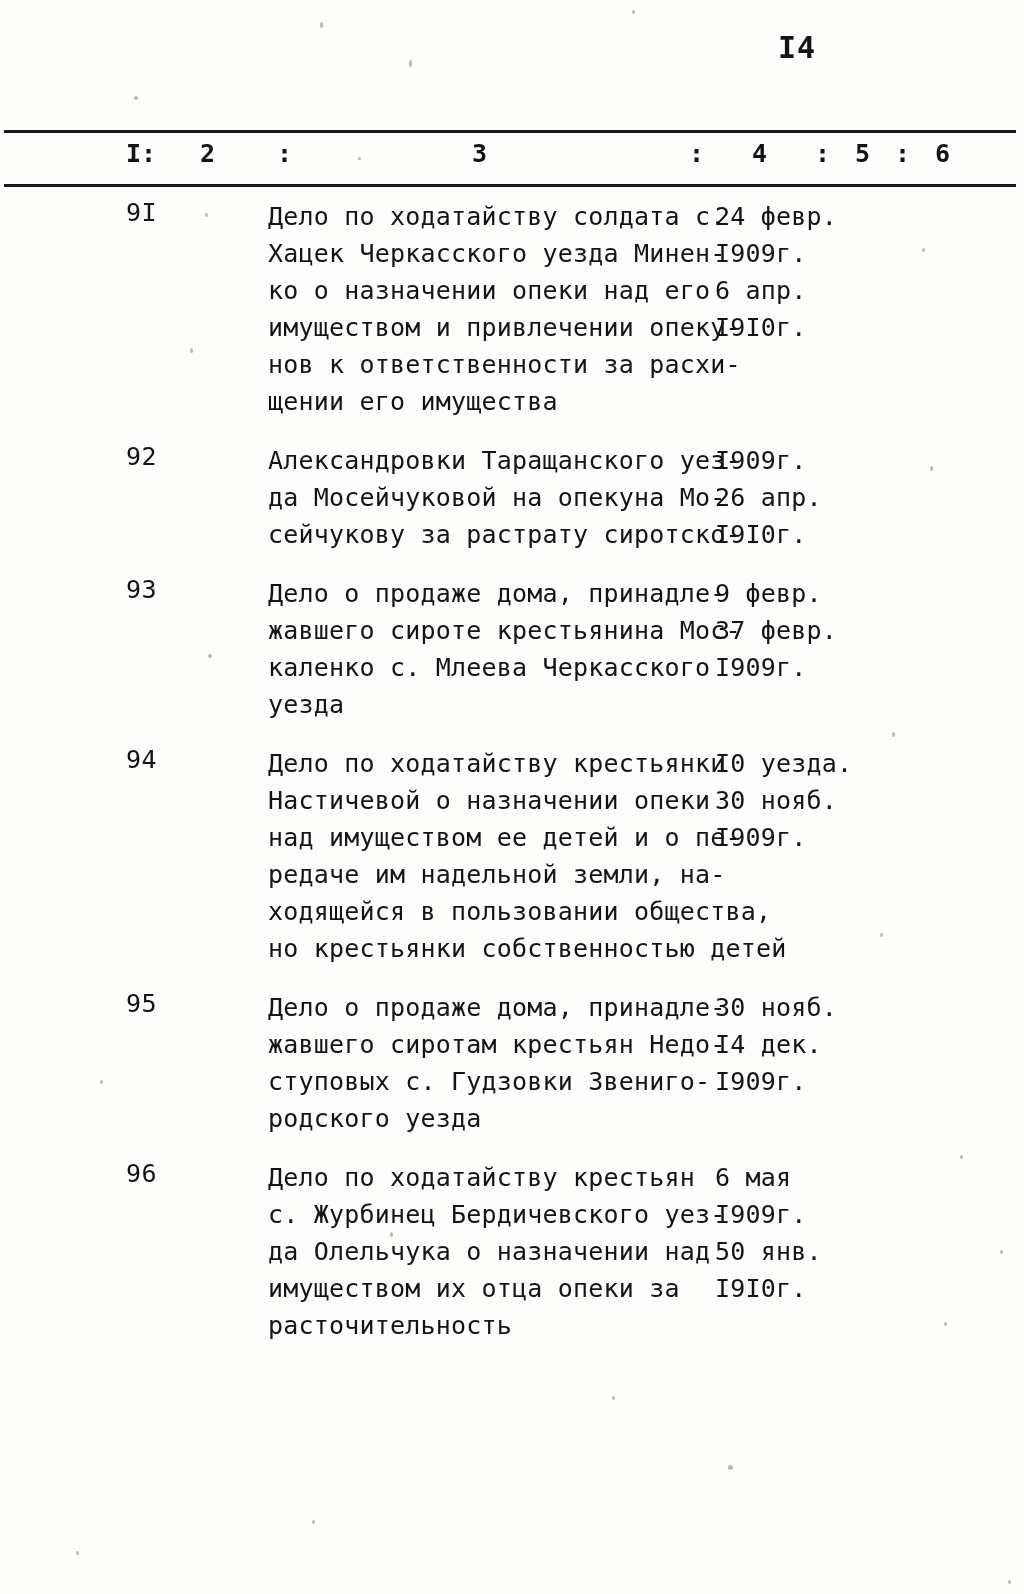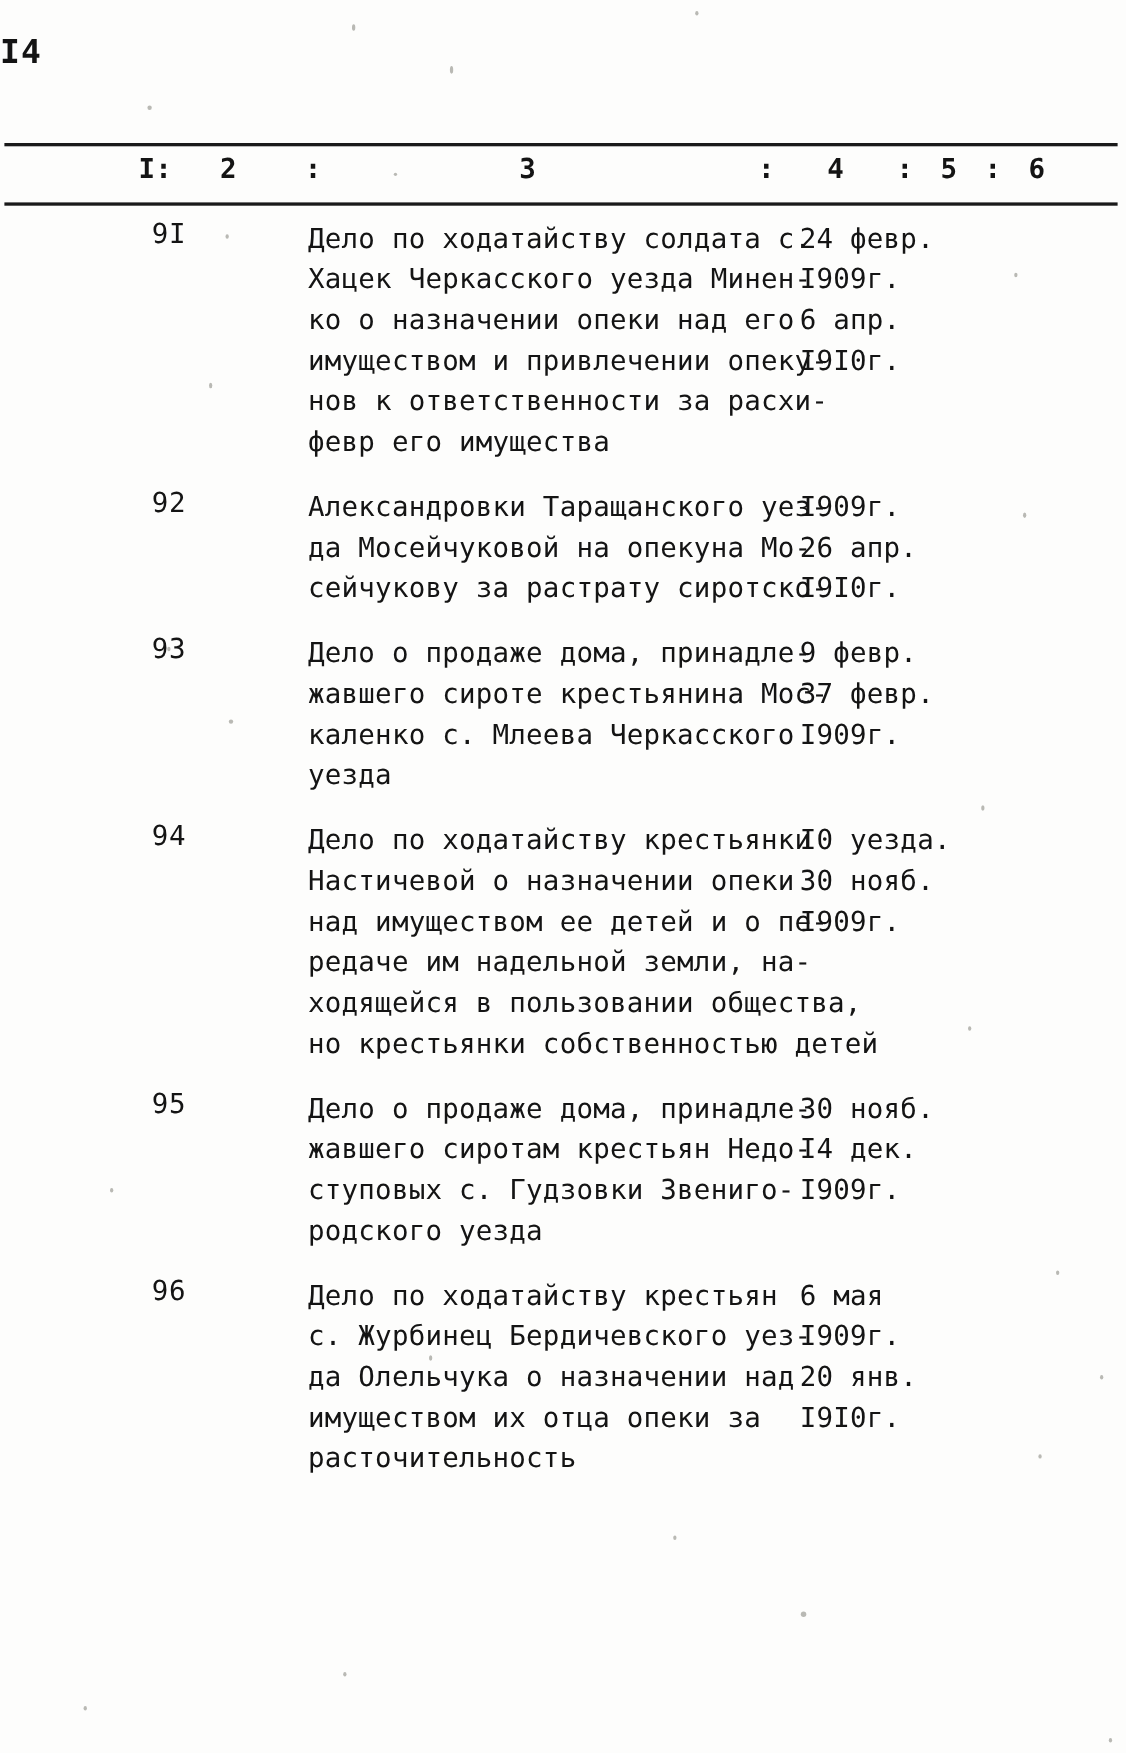--- a/index.html
+++ b/index.html
@@ -28,21 +28,21 @@
     border-radius: 50%;
     pointer-events: none;
   }
 
   
   .folio {
     position: absolute;
     top: 30px;
     left: 0;
     width: 816px;
-    text-align: left;
+    text-align: right;
     font-size: 30px;
     font-weight: 700;
     letter-spacing: 1px;
   }
 
   
   .rule {
     position: absolute;
     left: 4px;
     width: 1012px;
@@ -74,21 +74,21 @@
   .ch-6 { left: 752px; }
   .ch-7 { left: 815px; }
   .ch-8 { left: 855px; }
   .ch-9 { left: 895px; }
   .ch-10 { left: 935px; }
 
   
   .entries {
     position: absolute;
     top: 198px;
-    left: 12px;
+    left: 0;
     width: 865px;
   }
 
   .entry {
     position: relative;
     display: block;
     margin-bottom: 22px;
   }
 
   .entry-no {
@@ -183,21 +183,21 @@
 
   <div class="entries" id="entries">
       <div class="entry">
         <div class="entry-no">9I</div>
         <div class="entry-lines">
           <div class="line"><span class="desc">Дело по ходатайству солдата с.</span><span class="date">24 февр.</span></div>
           <div class="line"><span class="desc">Хацек Черкасского уезда Минен-</span><span class="date">I909г.</span></div>
           <div class="line"><span class="desc">ко о назначении опеки над его</span><span class="date">6 апр.</span></div>
           <div class="line"><span class="desc">имуществом и привлечении опеку-</span><span class="date">I9I0г.</span></div>
           <div class="line"><span class="desc">нов к ответственности за расхи-</span><span class="date"></span></div>
-          <div class="line"><span class="desc">февр его имущества</span><span class="date"></span></div>
+          <div class="line"><span class="desc">щении его имущества</span><span class="date"></span></div>
         </div>
       </div>
       <div class="entry">
         <div class="entry-no">92</div>
         <div class="entry-lines">
           <div class="line"><span class="desc">Александровки Таращанского уез-</span><span class="date">I909г.</span></div>
           <div class="line"><span class="desc">да Мосейчуковой на опекуна Мо-</span><span class="date">26 апр.</span></div>
           <div class="line"><span class="desc">сейчукову за растрату сиротско-</span><span class="date">I9I0г.</span></div>
         </div>
       </div>
@@ -228,20 +228,20 @@
           <div class="line"><span class="desc">жавшего сиротам крестьян Недо-</span><span class="date">I4 дек.</span></div>
           <div class="line"><span class="desc">ступовых с. Гудзовки Звениго-</span><span class="date">I909г.</span></div>
           <div class="line"><span class="desc">родского уезда</span><span class="date"></span></div>
         </div>
       </div>
       <div class="entry">
         <div class="entry-no">96</div>
         <div class="entry-lines">
           <div class="line"><span class="desc">Дело по ходатайству крестьян</span><span class="date">6 мая</span></div>
           <div class="line"><span class="desc">с. Журбинец Бердичевского уез-</span><span class="date">I909г.</span></div>
-          <div class="line"><span class="desc">да Олельчука о назначении над</span><span class="date">20 янв.</span></div>
+          <div class="line"><span class="desc">да Олельчука о назначении над</span><span class="date">50 янв.</span></div>
           <div class="line"><span class="desc">имуществом их отца опеки за</span><span class="date">I9I0г.</span></div>
           <div class="line"><span class="desc">расточительность</span><span class="date"></span></div>
         </div>
       </div>
     </div>
 
 </div>
 
 </body></html>

